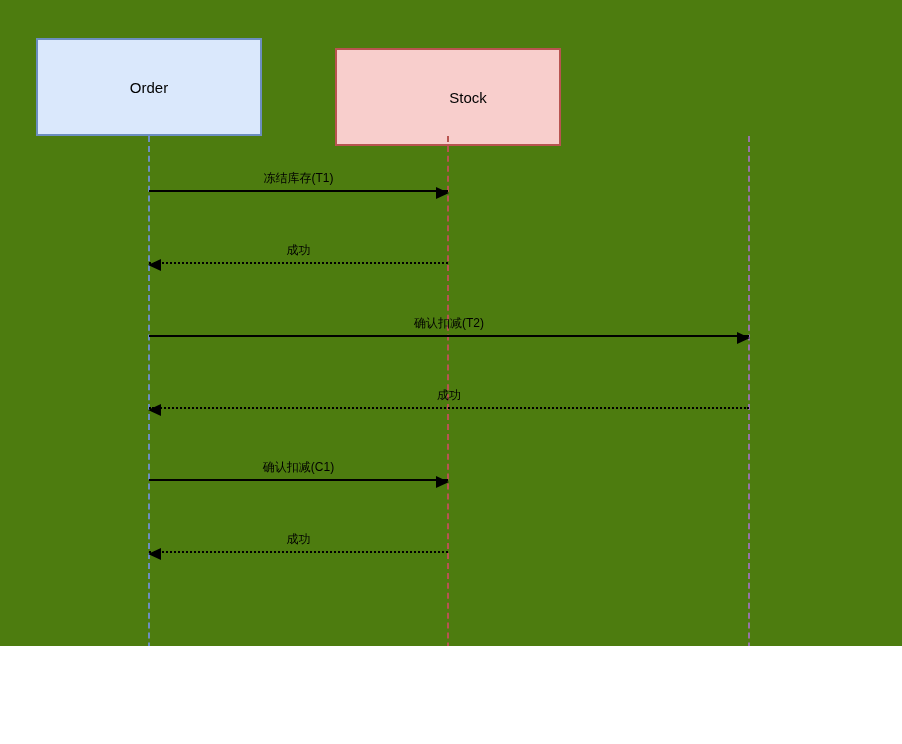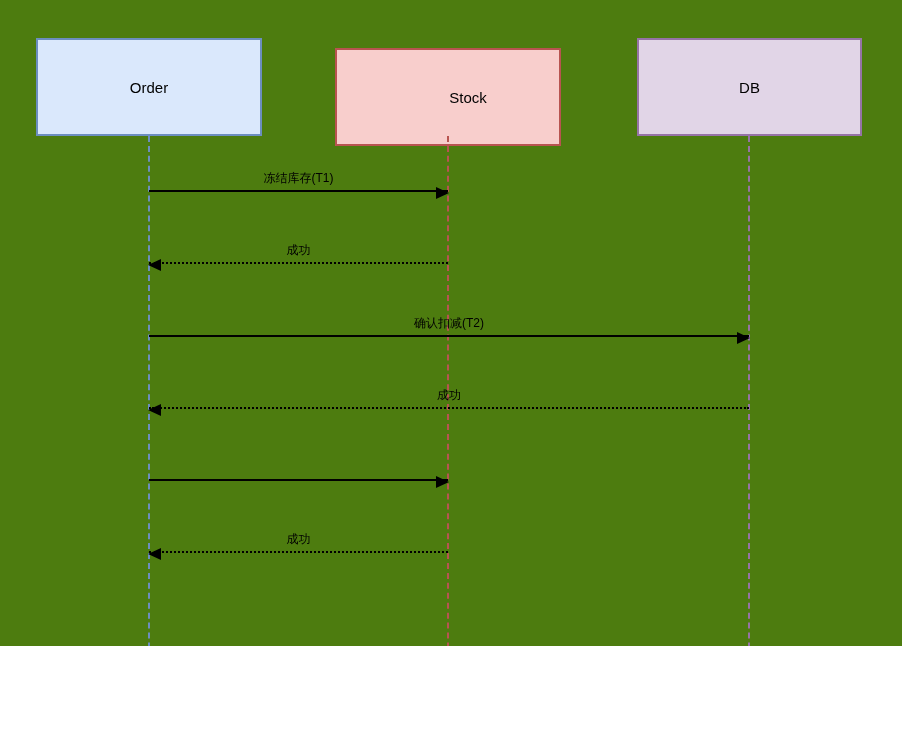--- a/index.html
+++ b/index.html
@@ -60,23 +60,20 @@
 <body>
 
 <div class="canvas">
 
   <div class="participant" style="left: 36px; top: 38px; width: 226px; height: 98px; background: rgb(218, 232, 252); border-color: rgb(108, 142, 191); color: rgb(0, 0, 0);">
     <span>Order</span>
   </div>
   <div class="participant" style="left: 335px; top: 48px; width: 226px; height: 98px; background: rgb(248, 206, 204); border-color: rgb(184, 84, 80); color: rgb(0, 0, 0); padding-left: 40px;">
     <span>Stock</span>
   </div>
-  <div class="participant" style="left: 637px; top: 38px; width: 225px; height: 98px; background: rgb(225, 213, 231); border-color: rgb(150, 115, 166); color: rgb(0, 0, 0);">
-    <span>DB</span>
-  </div>
 
   <div class="lifeline" style="left: 148px; top: 136px; height: 572px; border-left-color: rgb(108, 142, 191);"></div>
   <div class="lifeline" style="left: 447px; top: 136px; height: 572px; border-left-color: rgb(184, 84, 80);"></div>
   <div class="lifeline" style="left: 748px; top: 136px; height: 572px; border-left-color: rgb(150, 115, 166);"></div>
 
   <div class="message" style="left: 149px; top: 162px; width: 299px; height: 30px;">
     <span class="msg-label">冻结库存(T1)</span>
     <div class="msg-line" style="border-top-style: solid; border-top-color: rgb(0, 0, 0);">
       <div class="arrowhead dir-right"></div>
     </div>
@@ -93,20 +90,21 @@
       <div class="arrowhead dir-right"></div>
     </div>
   </div>
   <div class="message" style="left: 149px; top: 379px; width: 600px; height: 30px;">
     <span class="msg-label">成功</span>
     <div class="msg-line" style="border-top-style: dotted; border-top-color: rgb(0, 0, 0);">
       <div class="arrowhead dir-left"></div>
     </div>
   </div>
   <div class="message" style="left: 149px; top: 451px; width: 299px; height: 30px;">
+    <span class="msg-label">确认扣减(C1)</span>
     <div class="msg-line" style="border-top-style: solid; border-top-color: rgb(0, 0, 0);">
       <div class="arrowhead dir-right"></div>
     </div>
   </div>
   <div class="message" style="left: 149px; top: 523px; width: 299px; height: 30px;">
     <span class="msg-label">成功</span>
     <div class="msg-line" style="border-top-style: dotted; border-top-color: rgb(0, 0, 0);">
       <div class="arrowhead dir-left"></div>
     </div>
   </div>

